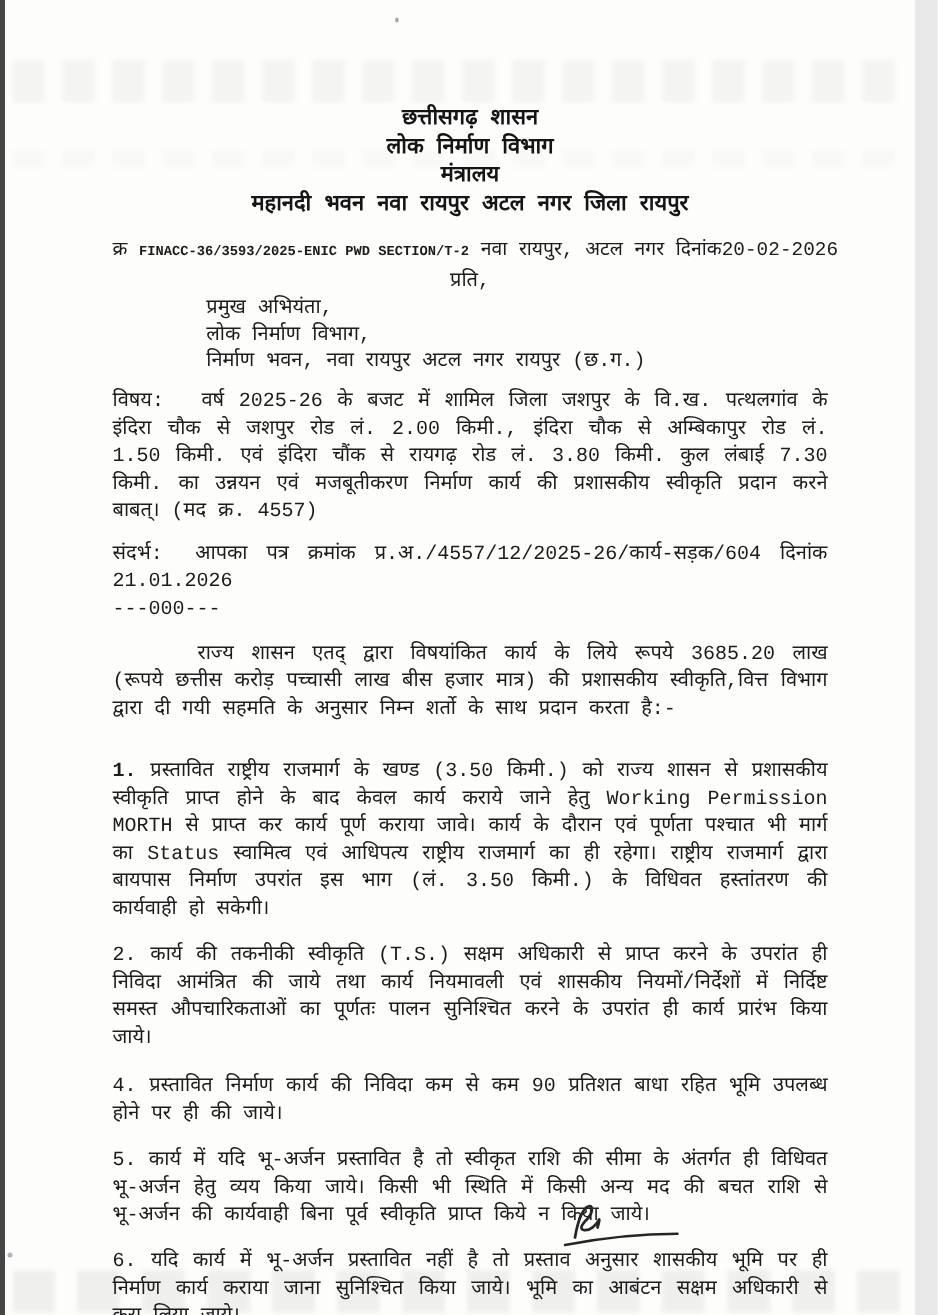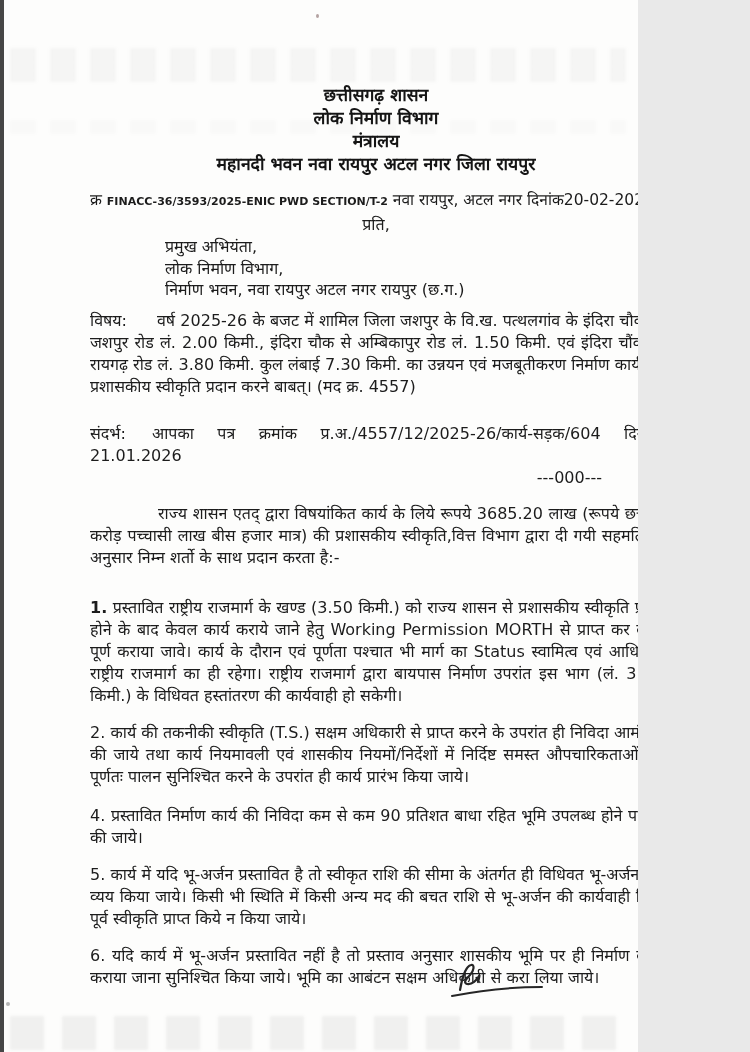--- a/index.html
+++ b/index.html
@@ -3,24 +3,25 @@
 <meta charset="utf-8">
 <style>
   html,body{margin:0;padding:0;}
   body{
     width:750px;height:1052px;
     background:#e9e9e9;
     font-family:"DejaVu Sans","Liberation Sans",sans-serif;
   }
   .page{
     position:relative;
-    width:638px;height:1052px;
+    width:732px;height:1052px;
     background:#fdfdfc;
     overflow:hidden;
     color:#1c1c1c;
+    font-family:Liberation Mono, monospace;
   }
   
   .edge-left{position:absolute;left:0;top:0;width:4px;height:1052px;background:#464646;}
   .edge-right{position:absolute;left:742px;top:0;width:4px;height:1052px;background:#4e4e4e;}
   
   .bleed{
     position:absolute;left:10px;right:12px;
     background:repeating-linear-gradient(90deg,
       rgba(90,90,90,0.05) 0px, rgba(90,90,90,0.05) 26px,
       rgba(0,0,0,0) 26px, rgba(0,0,0,0) 40px);
@@ -50,23 +51,23 @@
     font-size:15.5px;
   }
   .refline .latin{font-size:11px;font-weight:bold;letter-spacing:0px;}
   .to-label{margin-top:1px;text-align:center;}
   .to-block{margin-left:75px;line-height:21.5px;}
   .para{margin:0;text-align:justify;}
   .subject{margin-top:9px;}
   .inline-label{padding-right:0;}
   .label-gap{display:inline-block;width:30px;}
   .label-gap-sm{display:inline-block;width:26px;}
-  .reference{margin-top:25px;}
+  .reference{margin-top:12px;}
   .separator{
-    text-align:right;
+    text-align:left;
     margin-top:0;
     padding-right:60px;
     line-height:22px;
   }
   .opening{margin-top:14px;}
   .opening .indent{display:inline-block;width:68px;}
   .cond1{margin-top:28px;}
   .cond2{margin-top:15px;}
   .cond3{margin-top:17px;}
   .cond4{margin-top:17px;}

